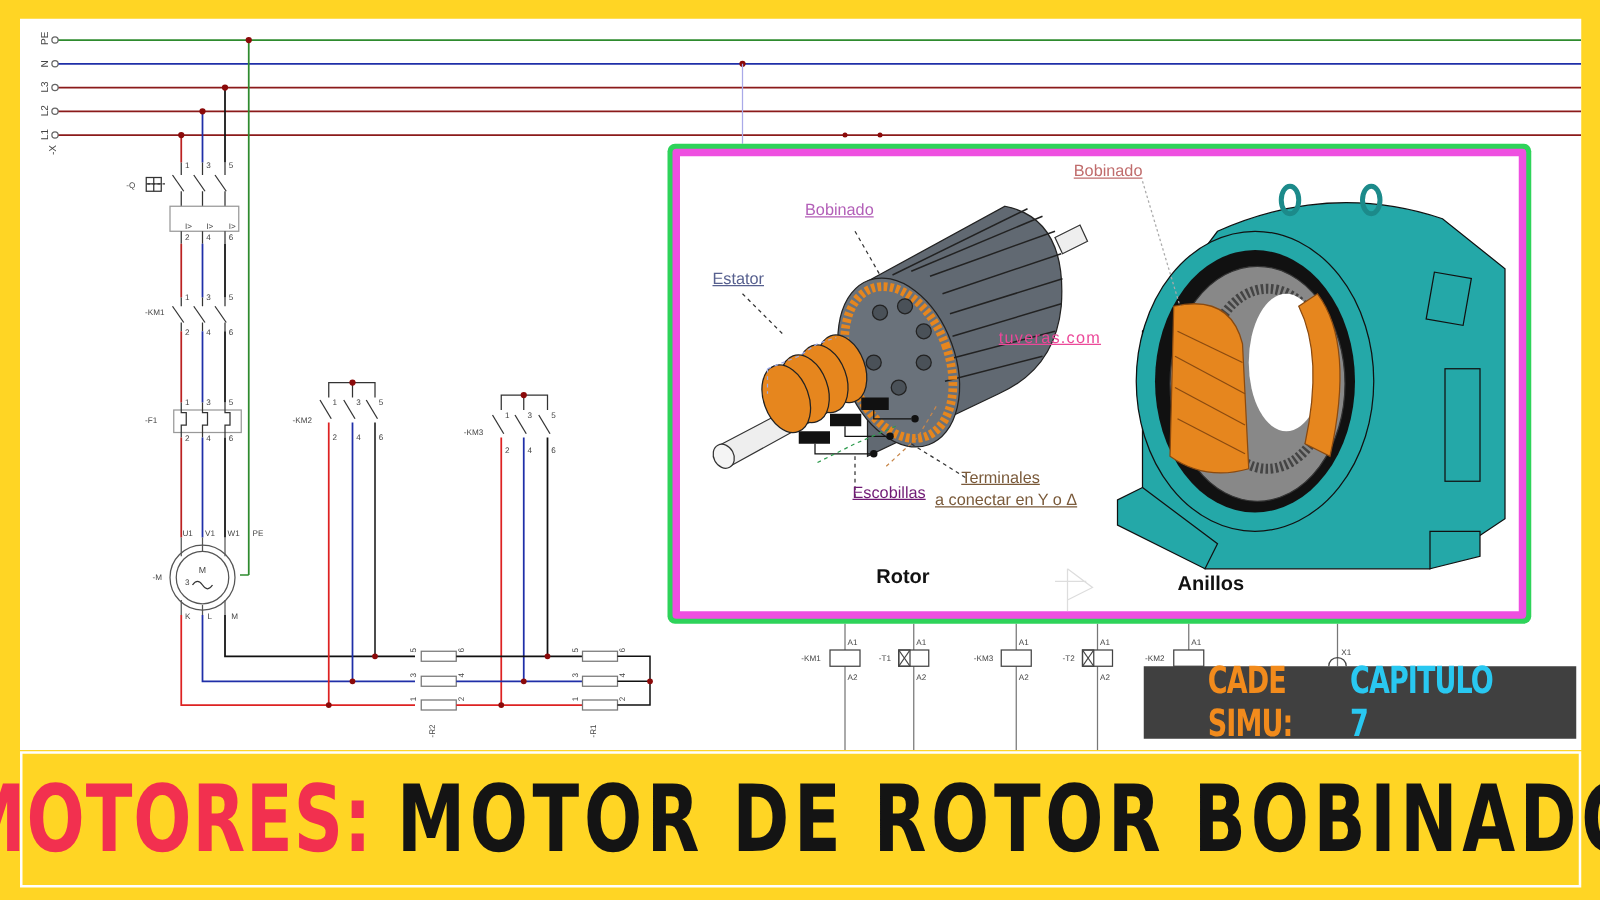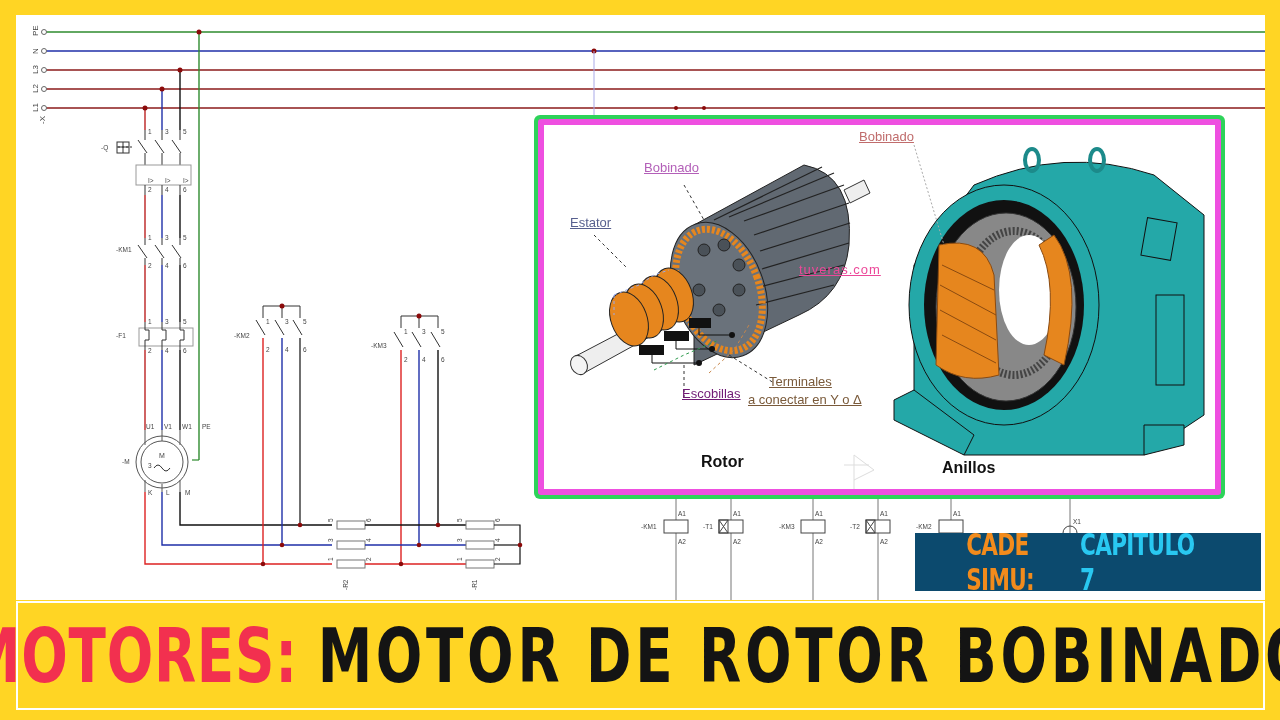--- a/index.html
+++ b/index.html
@@ -24,21 +24,21 @@
   }
   .photo-white {
     position: absolute; left: 6px; top: 6px; right: 6px; bottom: 6px;
     background: #fff; overflow: hidden;
   }
   .photo-white svg { position: absolute; left: 0; top: 0; }
   .lbl { position: absolute; font-size: 13px; white-space: nowrap; text-decoration: underline; }
   .caption { position: absolute; font-weight: bold; font-size: 16px; color: #111; }
   .badge {
     position: absolute; left: 915px; top: 533px; width: 346px; height: 58px;
-    background: #0c4a6e; display: flex; align-items: center; justify-content: center; gap: 18px;
+    background: #404040; display: flex; align-items: center; justify-content: center; gap: 18px;
     font-family: "DejaVu Sans", sans-serif; font-weight: bold; font-size: 30px;
     letter-spacing: -1px; transform-origin: center;
   }
   .badge .a { color: #F28B1C; transform: scaleX(0.72); display: inline-block; transform-origin: right center; margin-right: -30px; }
   .badge .b { color: #29C8F1; transform: scaleX(0.72); display: inline-block; transform-origin: left center; margin-left: -6px; }
   .banner {
     position: absolute; left: 16px; top: 601px; width: 1249px; height: 109px;
     border: 2px solid #ffffff; box-sizing: border-box; background: #FFD524;
     display: flex; align-items: center; justify-content: center;
   }

